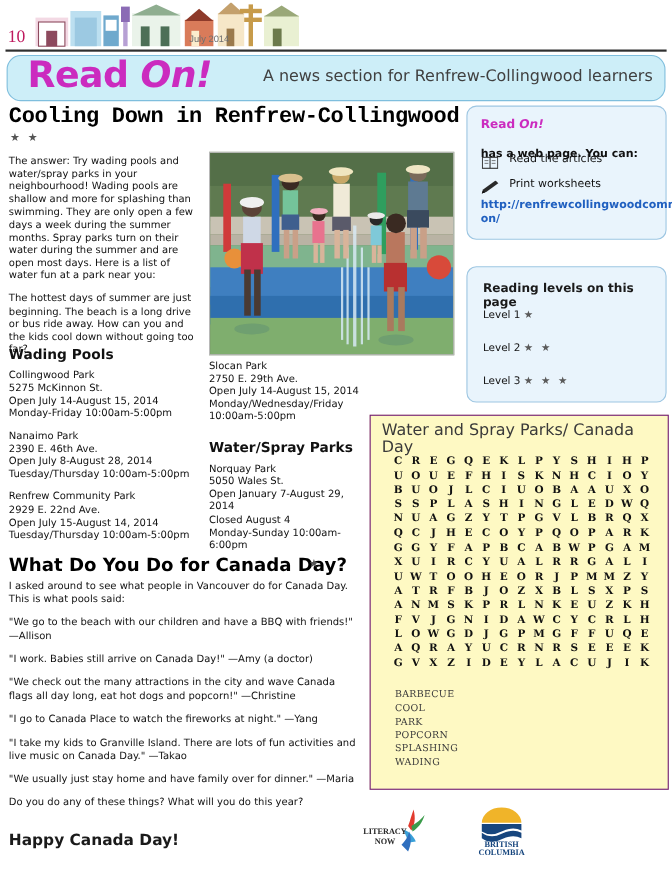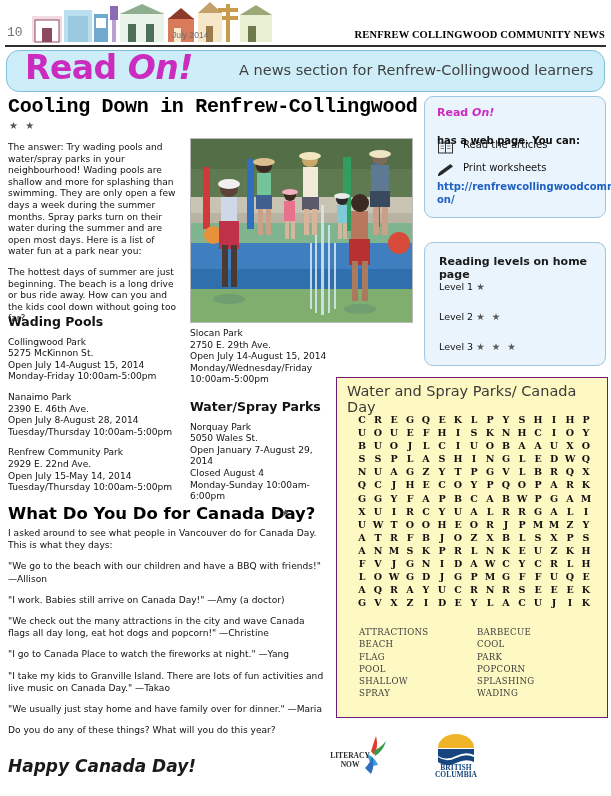--- a/index.html
+++ b/index.html
@@ -5,21 +5,21 @@
   html,body{margin:0;padding:0;}
   body{
     width:611px;height:796px;background:#ffffff;
     font-family:"DejaVu Sans","Liberation Sans",sans-serif;
     color:#1a1a1a;overflow:hidden;position:relative;
   }
   .page{position:relative;width:611px;height:796px;}
 
   
   .masthead{position:absolute;left:0;top:0;width:611px;height:48px;}
-  .folio{position:absolute;left:7px;top:25px;font-size:13px;color:#737373;font-family:Liberation Mono, monospace;}
+  .folio{position:absolute;left:7px;top:25px;font-size:16px;color:#be185d;font-family:Liberation Serif, serif;}
   .skyline{position:absolute;left:32px;top:2px;width:240px;height:42px;overflow:hidden;}
   .issue-date{position:absolute;left:172px;top:30px;font-size:8.5px;color:#6f6f6f;font-family:"Liberation Sans",sans-serif;}
   .paper-name{position:absolute;right:6px;top:29px;font-family:"Liberation Serif",serif;
     font-weight:bold;font-size:10.5px;letter-spacing:.15px;color:#000;}
   .rule{position:absolute;left:5px;right:5px;top:45px;height:2px;background:#2f2f2f;}
 
   
   .banner{position:absolute;left:6px;top:50px;width:597px;height:40px;
     background:#cdeef8;border:1.5px solid #7fbedd;border-radius:13px;}
   .banner-title{position:absolute;left:18px;top:-3px;font-size:33px;font-weight:bold;
@@ -104,21 +104,20 @@
         <rect x="194" y="2" width="4" height="38" fill="#c79b4a"></rect>
         <rect x="186" y="6" width="20" height="4" fill="#c79b4a"></rect>
         <rect x="190" y="14" width="16" height="4" fill="#c79b4a"></rect>
         <rect x="208" y="12" width="32" height="28" fill="#e9f0d2"></rect>
         <polygon points="208,13 224,3 240,13" fill="#9aa878"></polygon>
         <rect x="216" y="24" width="8" height="16" fill="#6c7a4c"></rect>
       </svg>
     </div>
 
     <div class="issue-date">July 2014</div>
-    <div class="paper-name">RENFREW COLLINGWOOD COMMUNITY NEWS</div>
     <div class="rule"></div>
   </div>
 
   <div class="banner">
     <div class="banner-title"><span>Read </span><i>On!</i></div>
     <div class="banner-sub">A news section for Renfrew-Collingwood learners</div>
   </div>
 
   <div class="headline">Cooling Down in Renfrew-Collingwood</div>
   <div class="stars-h">★ ★</div>
@@ -220,21 +219,21 @@
     </p>
     <p>
       <span>Nanaimo Park</span><br>
       <span>2390 E. 46th Ave.</span><br>
       <span>Open July 8-August 28, 2014</span><br>
       <span>Tuesday/Thursday 10:00am-5:00pm</span>
     </p>
     <p>
       <span>Renfrew Community Park</span><br>
       <span>2929 E. 22nd Ave.</span><br>
-      <span>Open July 15-May 14, 2014</span><br>
+      <span>Open July 15-August 14, 2014</span><br>
       <span>Tuesday/Thursday 10:00am-5:00pm</span>
     </p>
   </div>
 
   <div class="col-txt" style="left:190px;top:328px;width:140px;">
     <p>
       <span>Slocan Park</span><br>
       <span>2750 E. 29th Ave.</span><br>
       <span>Open July 14-August 15, 2014</span><br>
       <span>Monday/Wednesday/Friday 10:00am-5:00pm</span>
@@ -249,30 +248,30 @@
       <span>Open January 7-August 29, 2014</span><br>
       <span>Closed August 4</span><br>
       <span>Monday-Sunday 10:00am-6:00pm</span>
     </p>
   </div>
 
   <div class="h2" style="left:8px;top:504px;">What Do You Do for Canada Day?</div>
   <div class="stars-h" style="left:281px;top:507px;">★</div>
 
   <div class="col-txt" style="left:8px;top:527px;width:320px;line-height:12.2px;">
-    <p>I asked around to see what people in Vancouver do for Canada Day. This is what they days:</p>
+    <p>I asked around to see what people in Vancouver do for Canada Day. This is what pools said:</p>
     <p>"We go to the beach with our children and have a BBQ with friends!" —Allison</p>
     <p>"I work.  Babies still arrive on Canada Day!" —Amy (a doctor)</p>
     <p>"We check out the many attractions in the city and wave Canada flags all day long, eat hot dogs and popcorn!" —Christine</p>
     <p>"I go to Canada Place to watch the fireworks at night." —Yang</p>
     <p>"I take my kids to Granville Island. There are lots of fun activities and live music on Canada Day." —Takao</p>
     <p>"We usually just stay home and have family over for dinner."  —Maria</p>
     <p>Do you do any of these things? What will you do this year?</p>
   </div>
-  <div style="position:absolute;left:8px;top:756px;font-size:17px;font-weight:bold;font-style:italic;">Happy Canada Day!</div>
+  <div style="position:absolute;left:8px;top:756px;font-size:14px;font-weight:bold;">Happy Canada Day!</div>
 
   <div class="infobox ib1">
     <div class="ib-title" style="left:12px;top:9px;">
       <span class="readon-sm">Read </span><i class="readon-sm">On!</i>
     </div>
     <div class="ib-line" style="left:12px;top:22px;">has a web page. You can:</div>
 
     <span style="position:absolute;left:13px;top:42px;">
       <svg width="15" height="12" viewBox="0 0 15 12">
         <rect x="0.5" y="1" width="14" height="10" fill="none" stroke="#333" stroke-width="1"></rect>
@@ -290,21 +289,21 @@
         <polygon points="1,12 5,10.5 16,2.5 13.5,0 2.5,8" fill="#2a2a2a"></polygon>
         <polygon points="1,12 4,11 2,8.8" fill="#111"></polygon>
       </svg>
     </span>
     <div class="ib-item" style="left:38px;top:65px;">Print worksheets</div>
 
     <div class="ib-url" style="left:12px;top:84px;width:158px;">http://renfrewcollingwoodcommunitynews.com/category/read-on/</div>
   </div>
 
   <div class="infobox ib2">
-    <div class="ib-title" style="left:14px;top:12px;">Reading levels on home page</div>
+    <div class="ib-title" style="left:14px;top:12px;">Reading levels on this page</div>
     <div class="lvl" style="left:14px;top:38px;">
       <span>Level 1</span>
       <span class="st">★</span>
     </div>
     <div class="lvl" style="left:14px;top:68px;">
       <span>Level 2</span>
       <span class="st">★ ★</span>
     </div>
     <div class="lvl" style="left:14px;top:98px;">
       <span>Level 3</span>
@@ -565,28 +564,20 @@
           <span>L</span>
           <span>A</span>
           <span>C</span>
           <span>U</span>
           <span>J</span>
           <span>I</span>
           <span>K</span>
         </div>
       </div>
     <div class="wl">
-      <ul id="wl1">
-          <li>ATTRACTIONS</li>
-          <li>BEACH</li>
-          <li>FLAG</li>
-          <li>POOL</li>
-          <li>SHALLOW</li>
-          <li>SPRAY</li>
-        </ul>
       <ul id="wl2">
           <li>BARBECUE</li>
           <li>COOL</li>
           <li>PARK</li>
           <li>POPCORN</li>
           <li>SPLASHING</li>
           <li>WADING</li>
         </ul>
     </div>
   </div>

